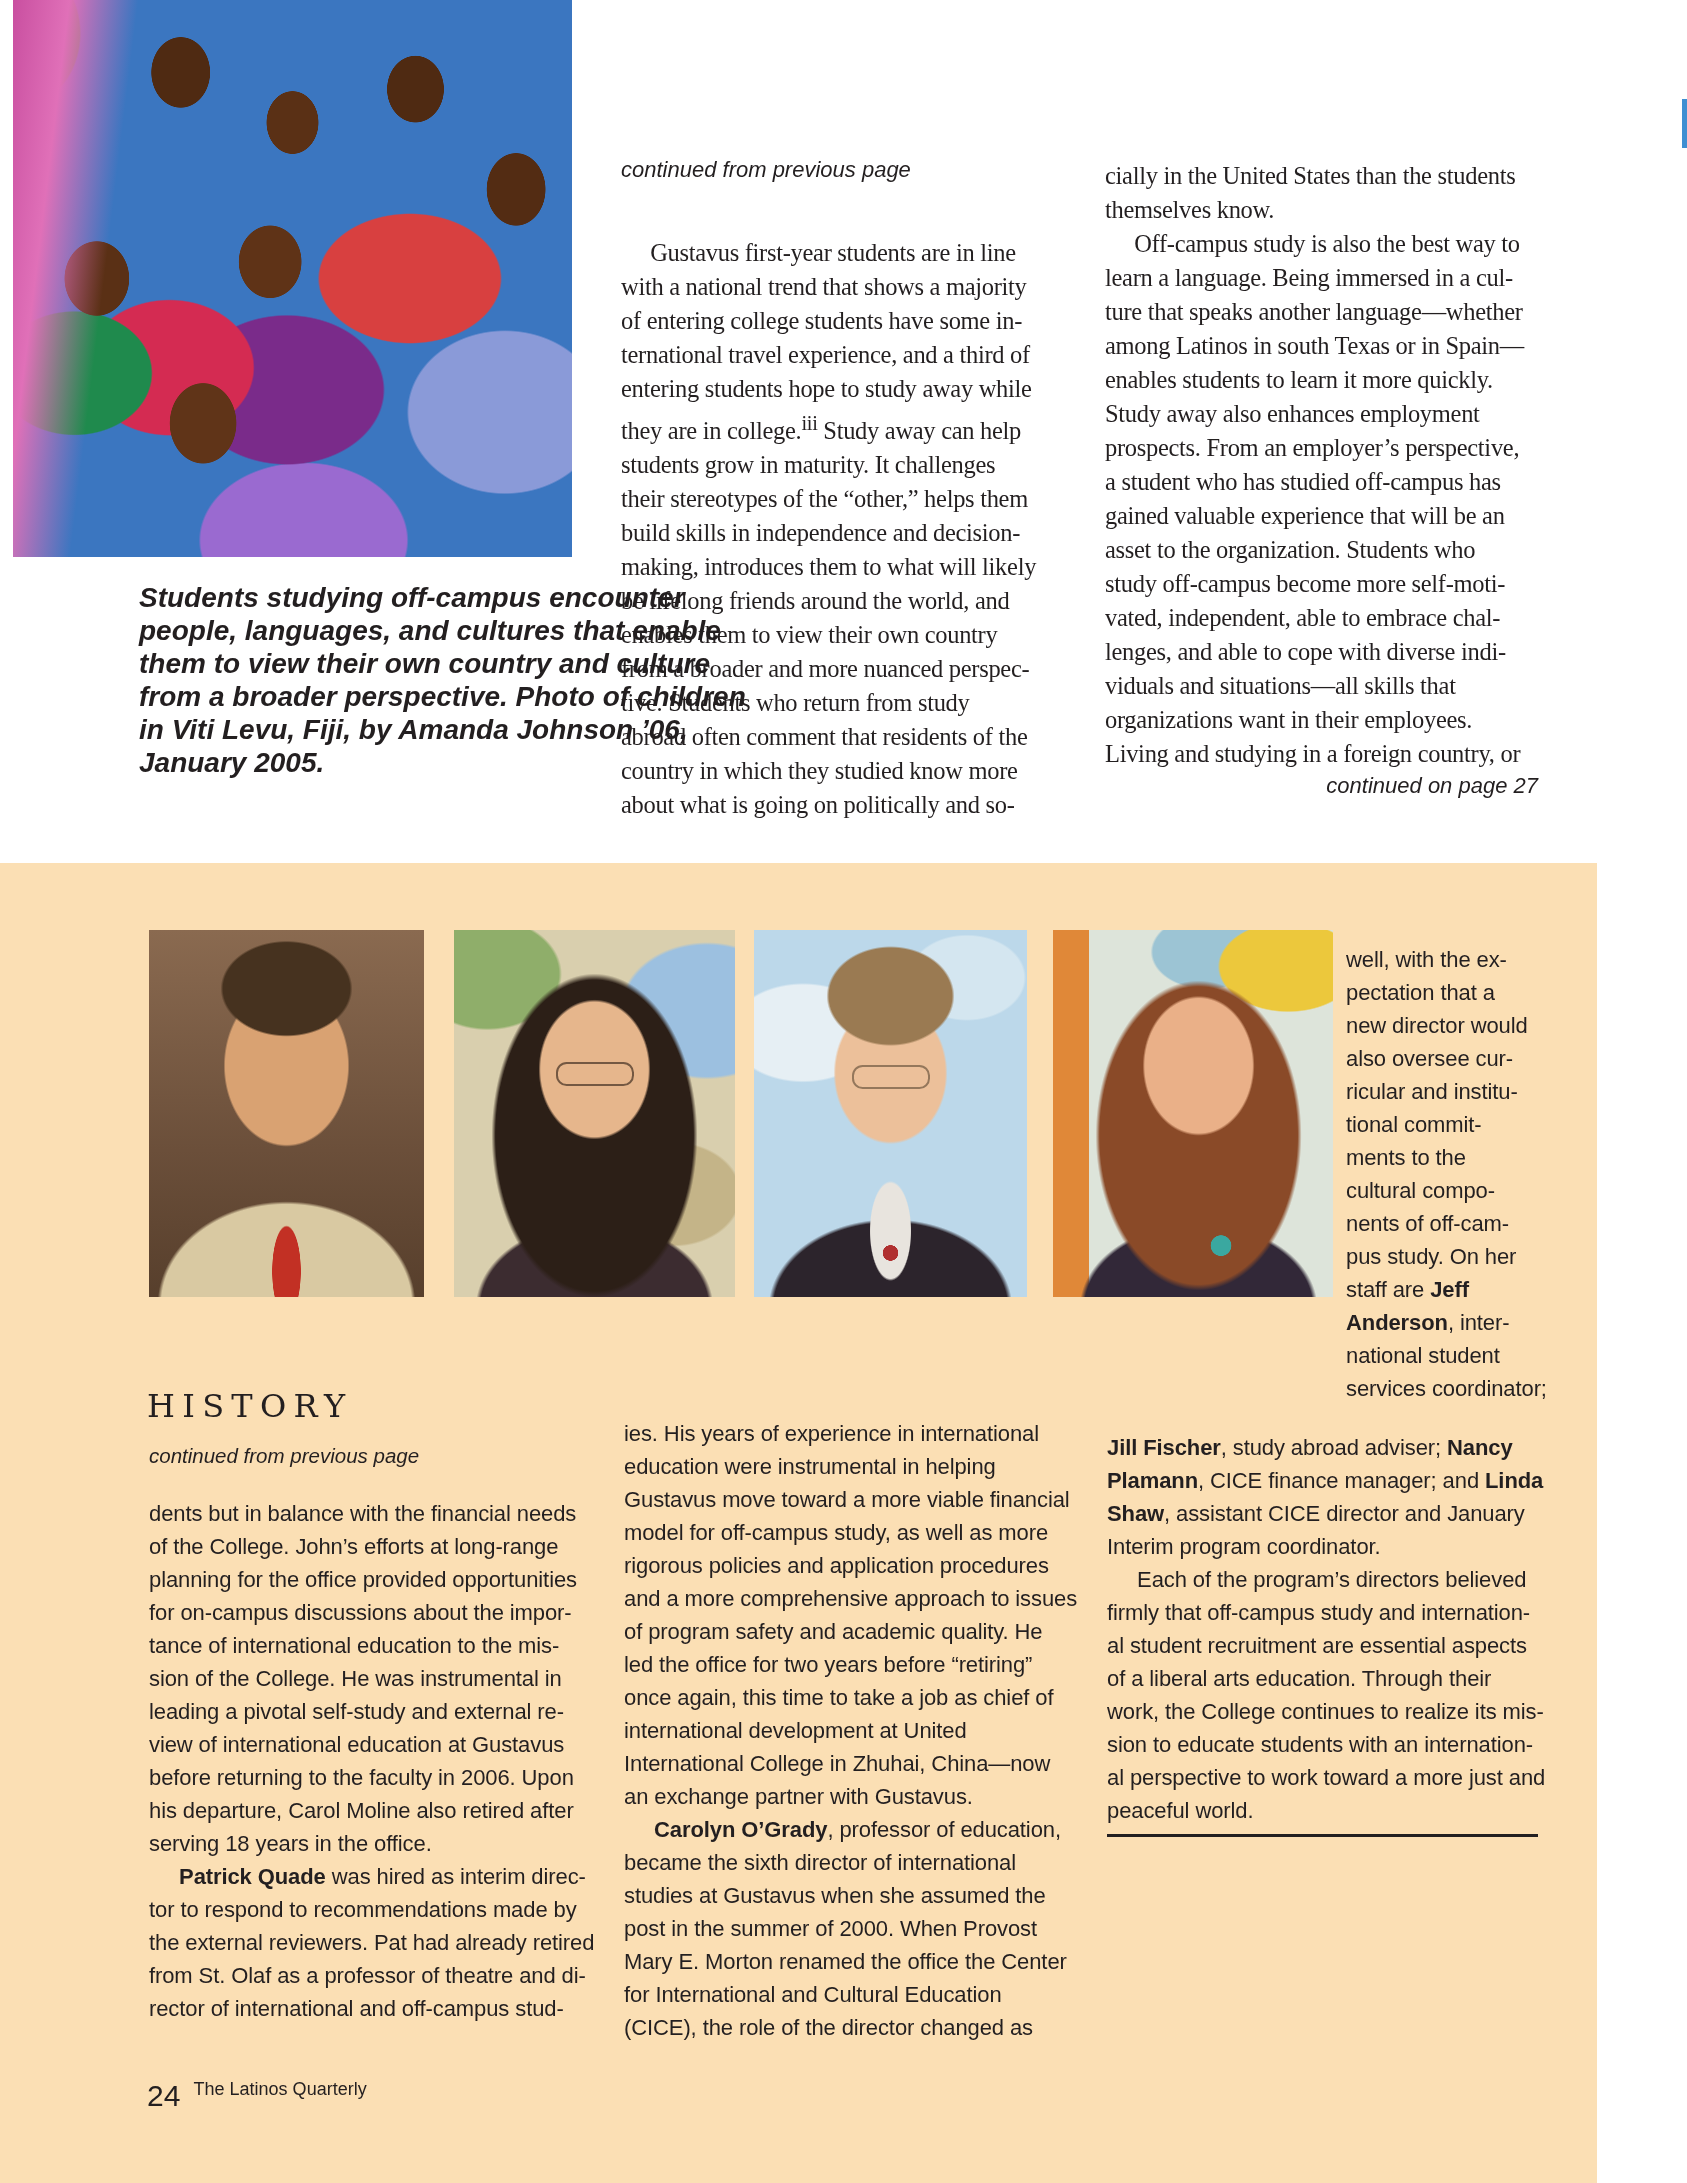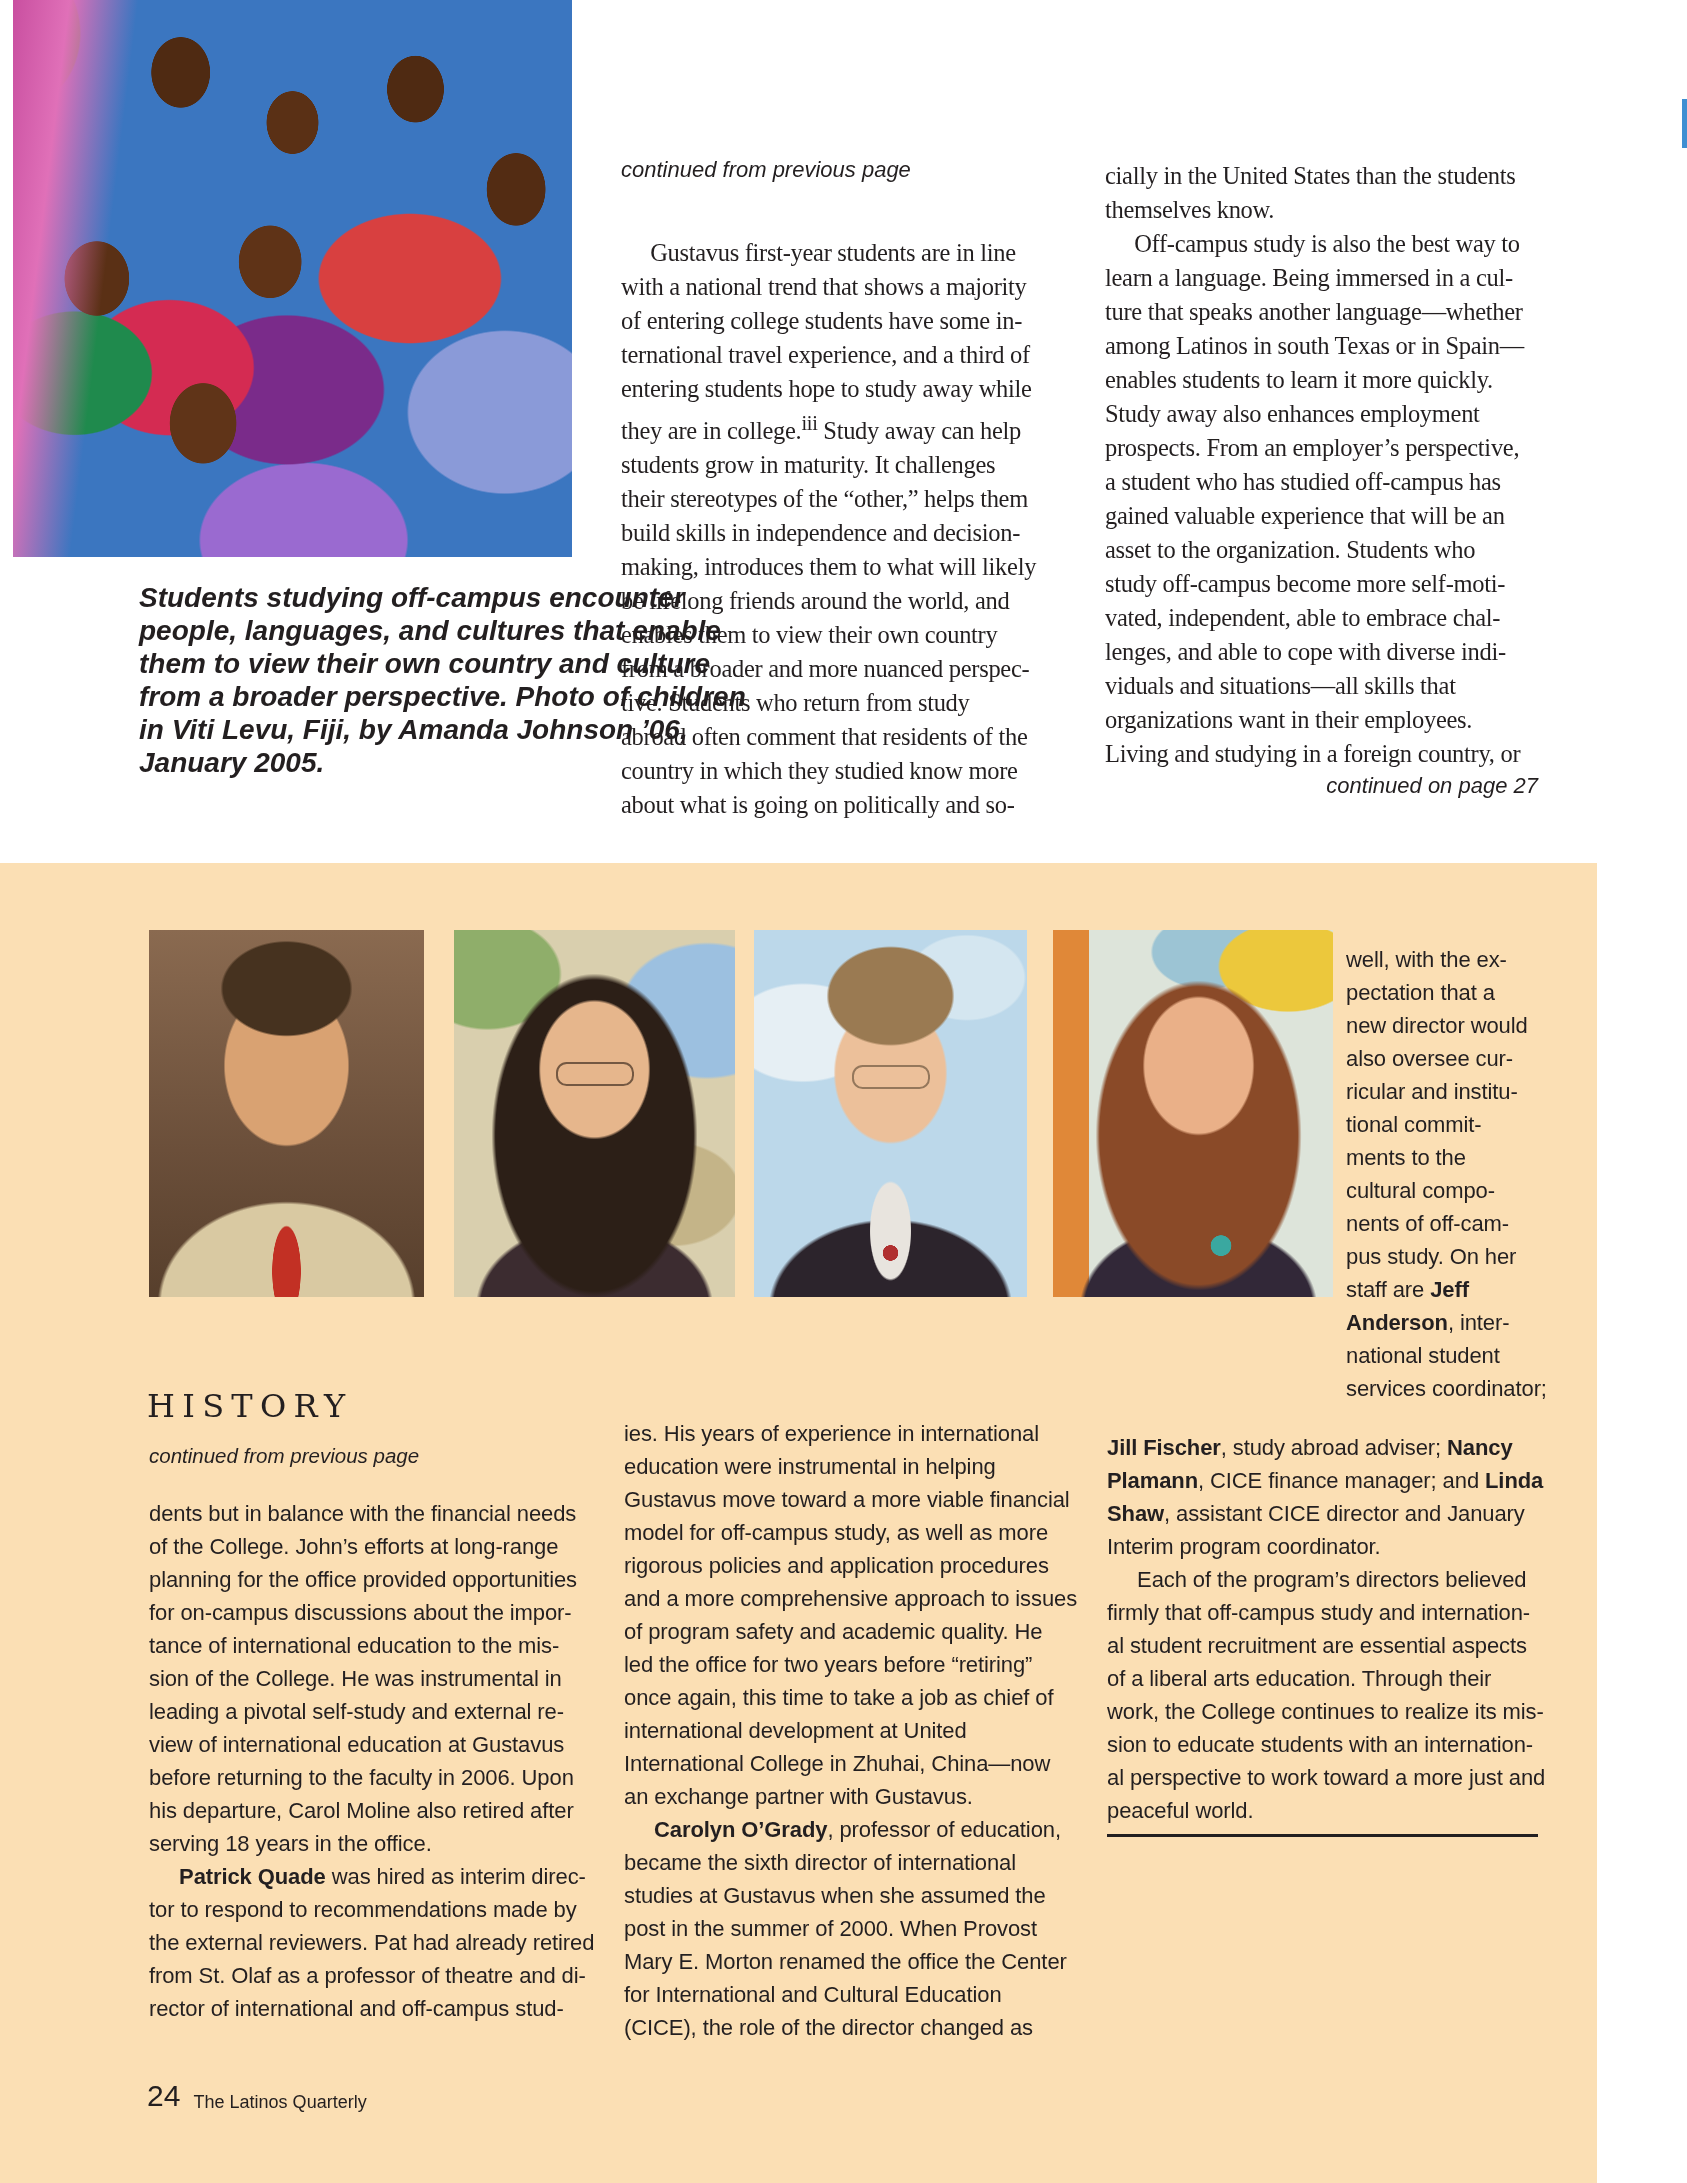--- a/index.html
+++ b/index.html
@@ -112,21 +112,21 @@
   }
   .note-feature{left:149px; top:1444px; position:absolute; font-size:20.5px;}
   .feat-col{font-size:22px; line-height:33px; letter-spacing:-0.1px; position:absolute;}
   .fleft{left:149px; top:1497px; width:450px;}
   .fmid{left:624px; top:1417px; width:450px;}
   .fnarrow{left:1346px; top:943px; width:193px;}
   .fright{left:1107px; top:1431px; width:433px;}
   .rule{left:1107px; top:1834px; width:431px; height:2.6px; background:#231f20; position:absolute;}
   .fcontrib{left:1107px; top:1864px; width:433px; font-style:italic;}
 
-  .footer{left:147px; top:2079px; position:absolute; display:flex; align-items:flex-end; gap:13.2px;}
+  .footer{left:147px; top:2079px; position:absolute; display:flex; align-items:flex-start; gap:13.2px;}
   .pagenum{font-size:30px; font-weight:500;}
   .magname{font-size:18px;}
   strong{font-weight:bold;}
 </style>
 </head>
 <body>
 
 <div class="page">
 
   <div class="fiji"></div>

